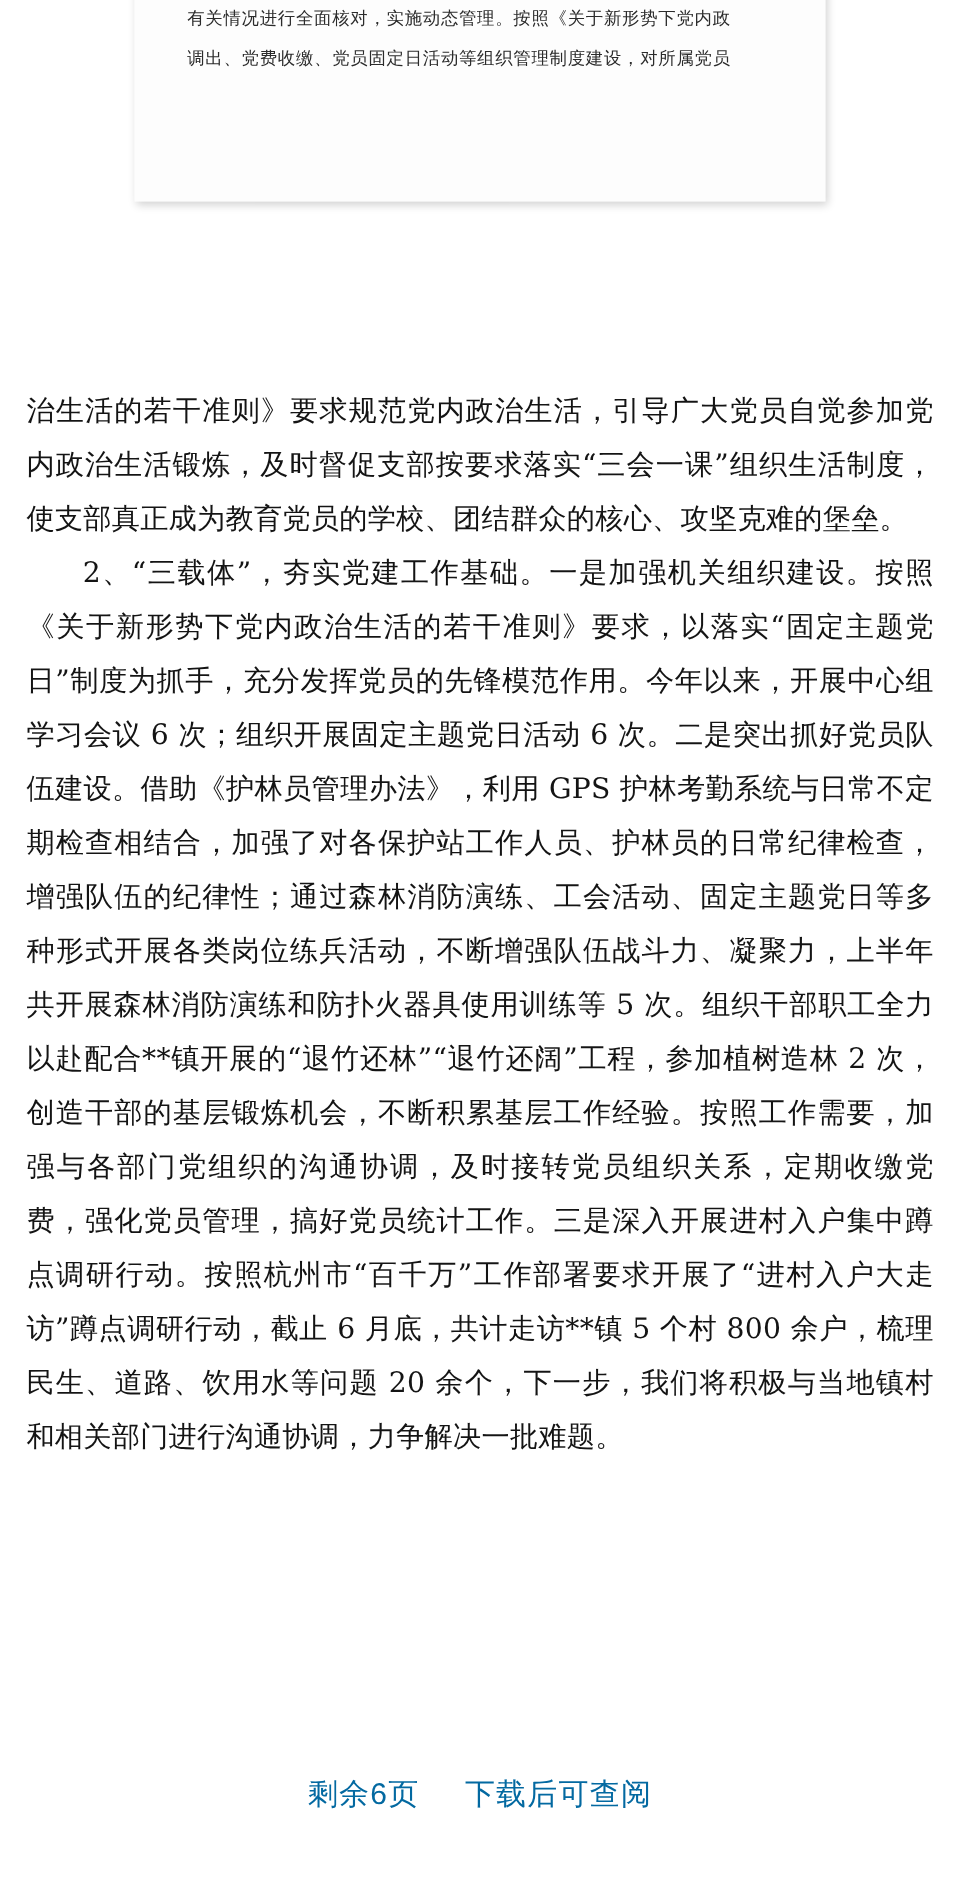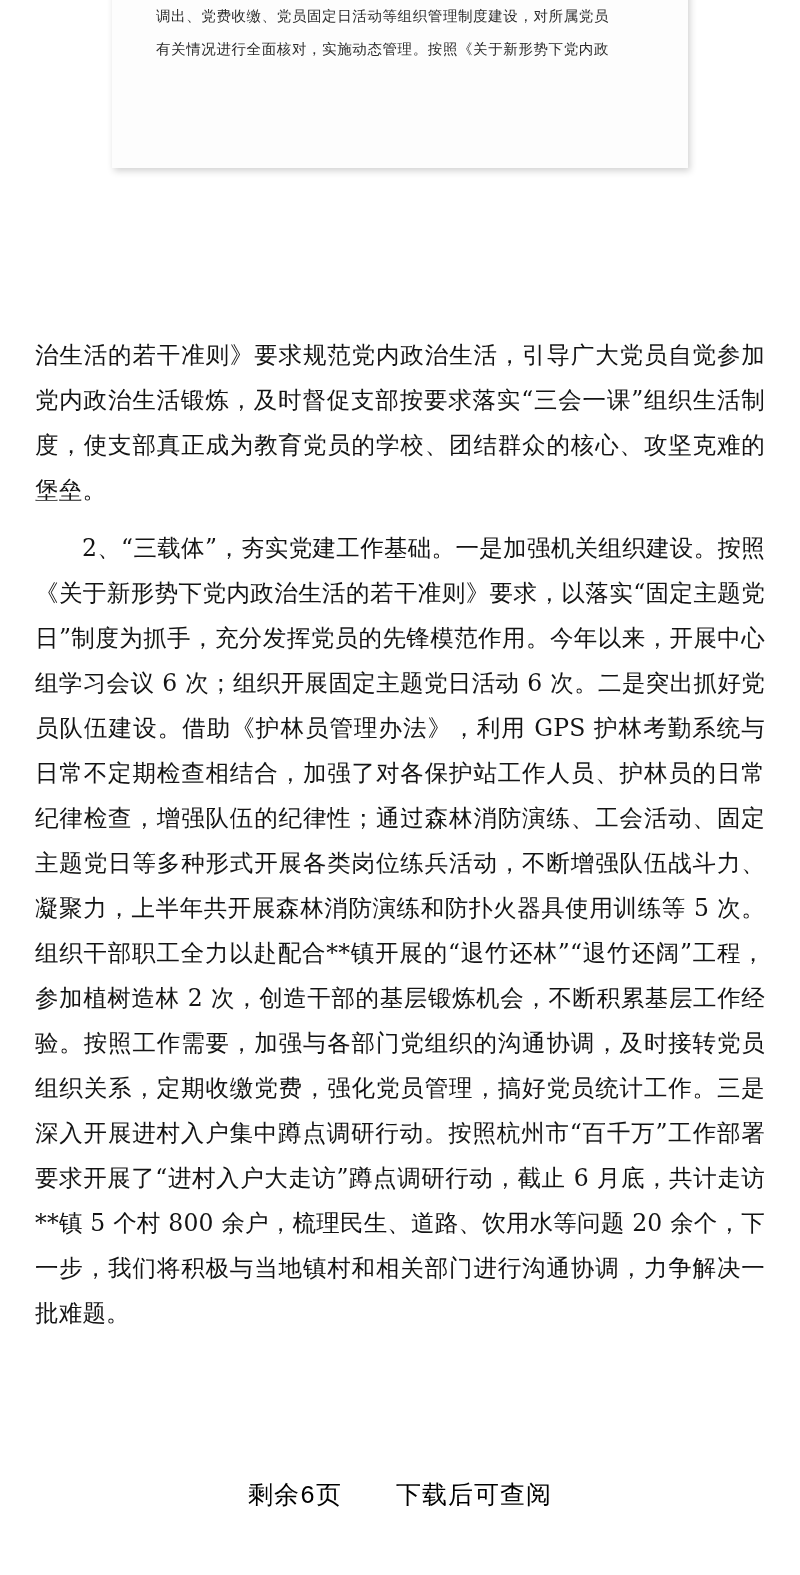--- a/index.html
+++ b/index.html
@@ -46,51 +46,51 @@
     left: 22px;
     top: 320px;
     width: 756px;
   }
   .para {
     font-size: 23.5px;
     line-height: 45px;
     text-align: justify;
     text-justify: inter-ideograph;
     letter-spacing: 0.2px;
-    margin: 13px;
+    margin: 0;
     color: #141414;
   }
   .indent {
     text-indent: 2em;
   }
 
   
   .footer-notice {
     position: absolute;
     left: 0;
     right: 0;
     top: 1478px;
     text-align: center;
-    font-family: Liberation Mono, monospace;
+    font-family: Liberation Sans, sans-serif;
     font-size: 25px;
-    color: #000000;
+    color: #0369a1;
     letter-spacing: 1px;
   }
   .footer-notice .gap {
     display: inline-block;
     width: 22px;
   }
 </style>
 </head>
 <body>
 
 <div class="preview-card">
   <div class="preview-inner">
+    <div class="preview-line">有关情况进行全面核对，实施动态管理。按照《关于新形势下党内政</div>
     <div class="preview-line">调出、党费收缴、党员固定日活动等组织管理制度建设，对所属党员</div>
-    <div class="preview-line">有关情况进行全面核对，实施动态管理。按照《关于新形势下党内政</div>
   </div>
 </div>
 
 <div class="doc">
   <p class="para">治生活的若干准则》要求规范党内政治生活，引导广大党员自觉参加党内政治生活锻炼，及时督促支部按要求落实“三会一课”组织生活制度，使支部真正成为教育党员的学校、团结群众的核心、攻坚克难的堡垒。</p>
   <p class="para indent">2、“三载体”，夯实党建工作基础。一是加强机关组织建设。按照《关于新形势下党内政治生活的若干准则》要求，以落实“固定主题党日”制度为抓手，充分发挥党员的先锋模范作用。今年以来，开展中心组学习会议 6 次；组织开展固定主题党日活动 6 次。二是突出抓好党员队伍建设。借助《护林员管理办法》，利用 GPS 护林考勤系统与日常不定期检查相结合，加强了对各保护站工作人员、护林员的日常纪律检查，增强队伍的纪律性；通过森林消防演练、工会活动、固定主题党日等多种形式开展各类岗位练兵活动，不断增强队伍战斗力、凝聚力，上半年共开展森林消防演练和防扑火器具使用训练等 5 次。组织干部职工全力以赴配合**镇开展的“退竹还林”“退竹还阔”工程，参加植树造林 2 次，创造干部的基层锻炼机会，不断积累基层工作经验。按照工作需要，加强与各部门党组织的沟通协调，及时接转党员组织关系，定期收缴党费，强化党员管理，搞好党员统计工作。三是深入开展进村入户集中蹲点调研行动。按照杭州市“百千万”工作部署要求开展了“进村入户大走访”蹲点调研行动，截止 6 月底，共计走访**镇 5 个村 800 余户，梳理民生、道路、饮用水等问题 20 余个，下一步，我们将积极与当地镇村和相关部门进行沟通协调，力争解决一批难题。</p>
 </div>
 
 <div class="footer-notice">
   <span>剩余6页</span>

